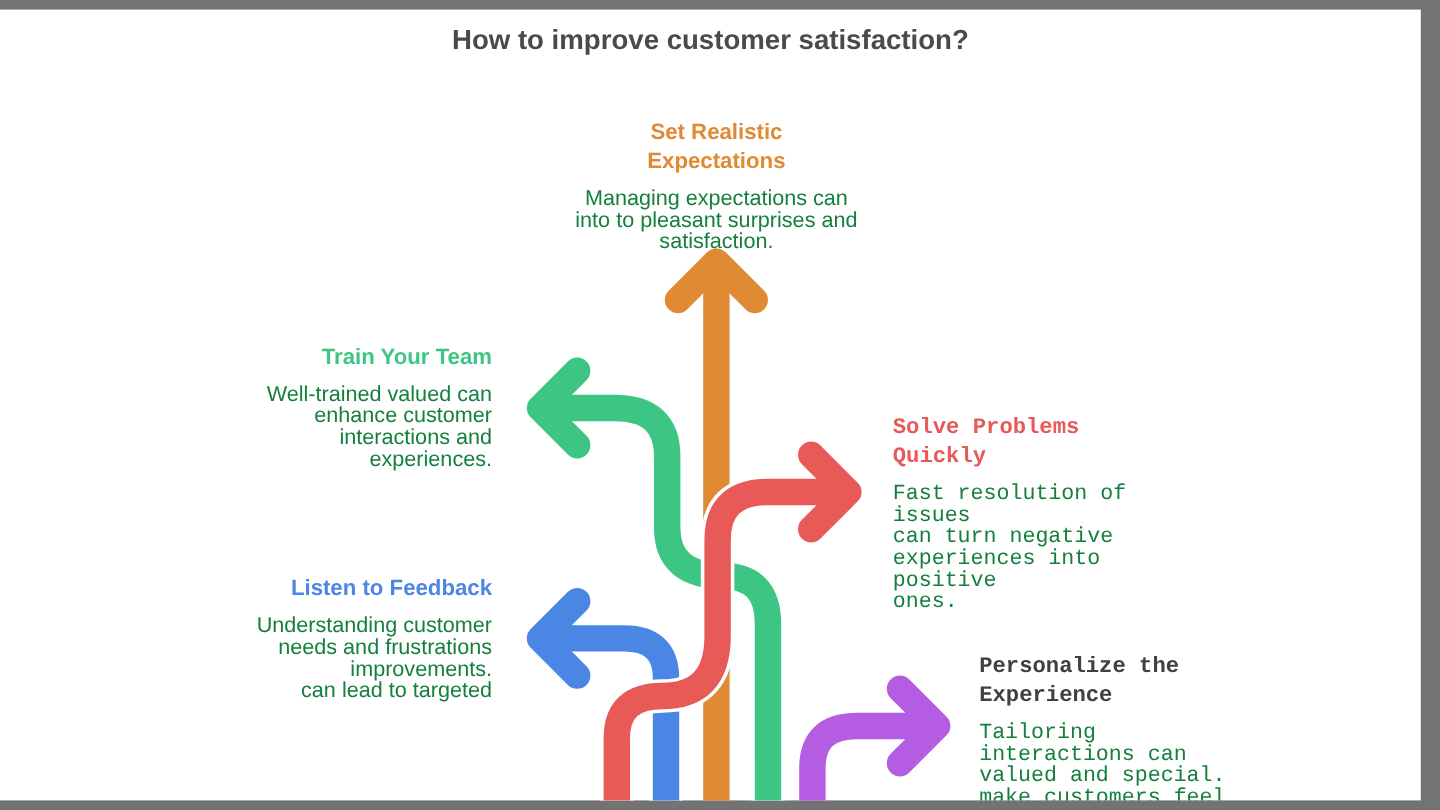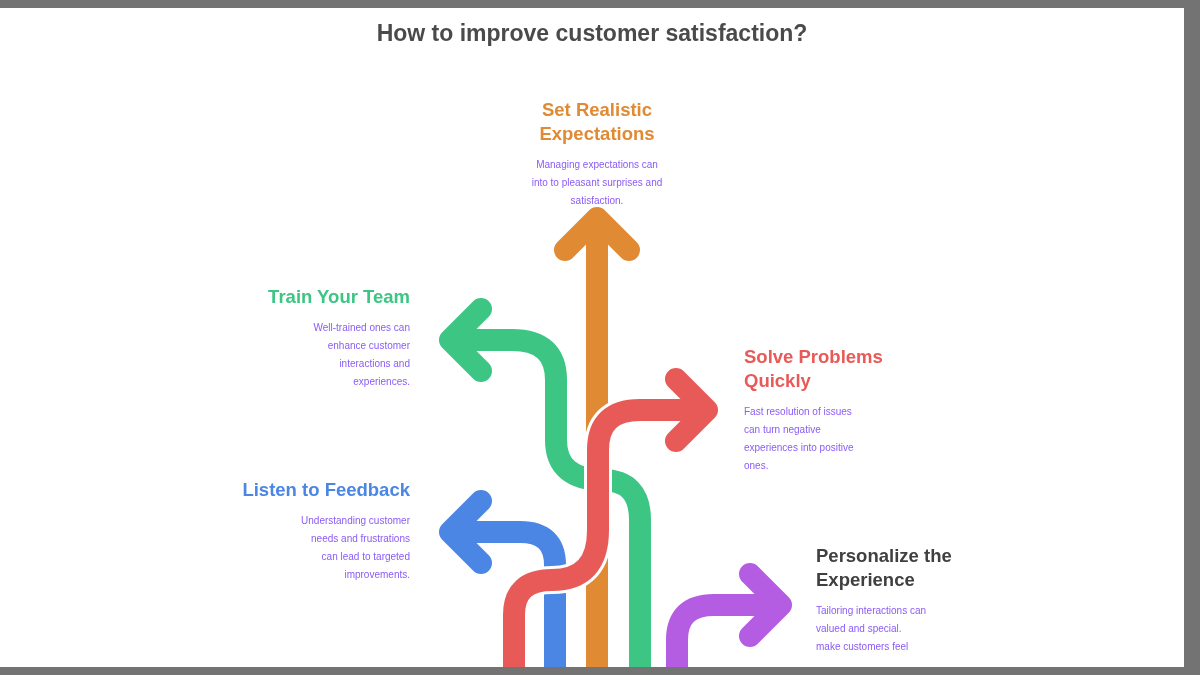--- a/index.html
+++ b/index.html
@@ -17,25 +17,25 @@
     .title {
       position: absolute; left: 0; top: 12px; width: 1184px;
       text-align: center; font-size: 23px; font-weight: bold;
       color: #4a4a4a;
     }
     .block { position: absolute; }
     .block .head {
       font-weight: bold; font-size: 18.5px; line-height: 24px;
     }
     .block .desc {
-      font-size: 10px; line-height: 18px; color: #8b5cf6; margin-top: 10px;
+      font-size: 18px; line-height: 18px; color: #15803d; margin-top: 10px;
     }
     .center { text-align: center; margin-top: 29px; }
     .right { text-align: right; }
-    .left { text-align: left; }
+    .left { text-align: left; font-family: Liberation Mono, monospace; }
     svg.arrows { position: absolute; left: -8px; top: -8px; }
   </style>
 </head>
 <body>
 
 <div class="canvas">
   <div class="title">How to improve customer satisfaction?</div>
 
   <svg class="arrows" width="1200" height="675" viewBox="0 0 1200 675">
     <g fill="none" stroke-width="22" stroke-linecap="round" stroke-linejoin="round">
@@ -78,21 +78,21 @@
     <div class="desc">
       <div>Managing expectations can</div>
       <div>into to pleasant surprises and</div>
       <div>satisfaction.</div>
     </div>
   </div>
 
   <div class="block right" style="left:200px; top:277px; width:210px;">
     <div class="head" style="color:#3DC584;text-align:right;">Train Your Team</div>
     <div class="desc">
-      <div>Well-trained ones can</div>
+      <div>Well-trained valued can</div>
       <div>enhance customer</div>
       <div>interactions and</div>
       <div>experiences.</div>
     </div>
   </div>
 
   <div class="block left" style="left:744px; top:337px; width:220px;">
     <div class="head" style="color:#E85A58;">
       <div>Solve Problems</div>
       <div>Quickly</div>
@@ -103,22 +103,22 @@
       <div>experiences into positive</div>
       <div>ones.</div>
     </div>
   </div>
 
   <div class="block right" style="left:190px; top:470px; width:220px;">
     <div class="head" style="color:#4B86E4;">Listen to Feedback</div>
     <div class="desc">
       <div>Understanding customer</div>
       <div>needs and frustrations</div>
+      <div>improvements.</div>
       <div>can lead to targeted</div>
-      <div>improvements.</div>
     </div>
   </div>
 
   <div class="block left" style="left:816px; top:536px; width:220px;">
     <div class="head" style="color:#404040;">
       <div>Personalize the</div>
       <div>Experience</div>
     </div>
     <div class="desc">
       <div>Tailoring interactions can</div>

